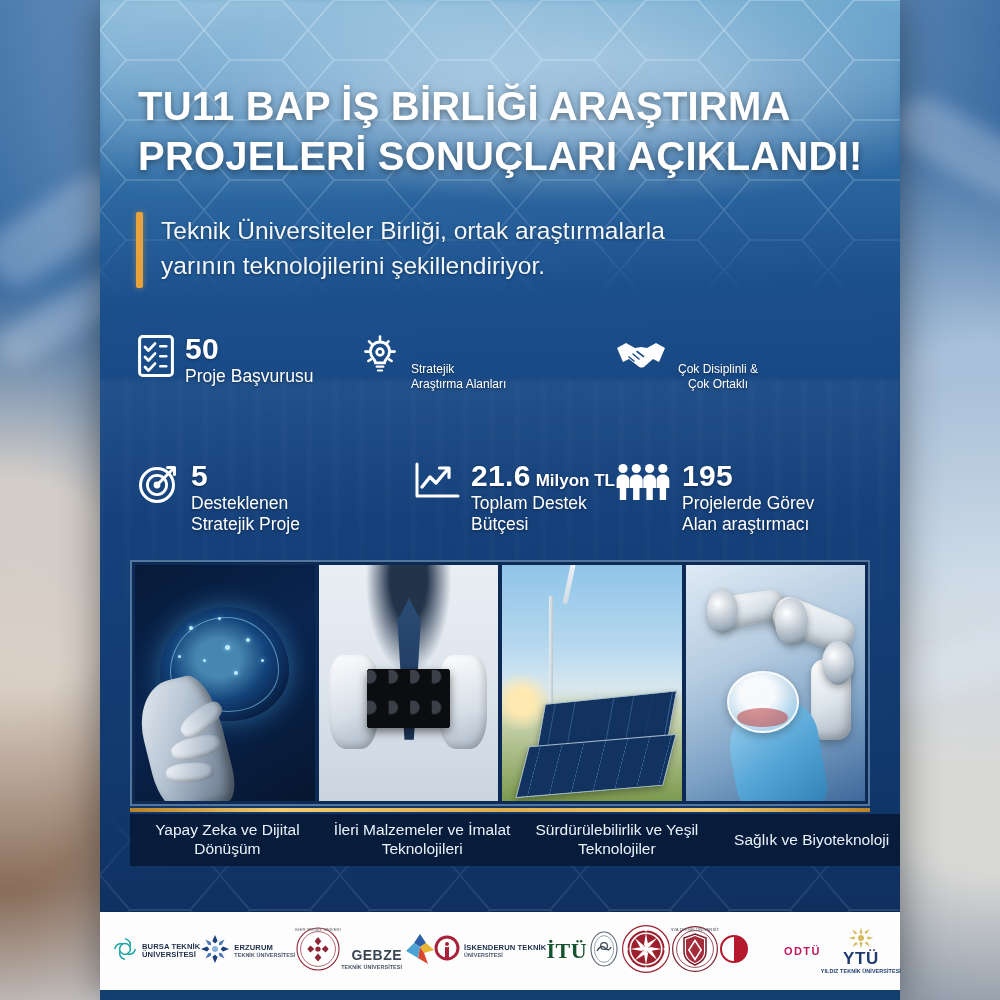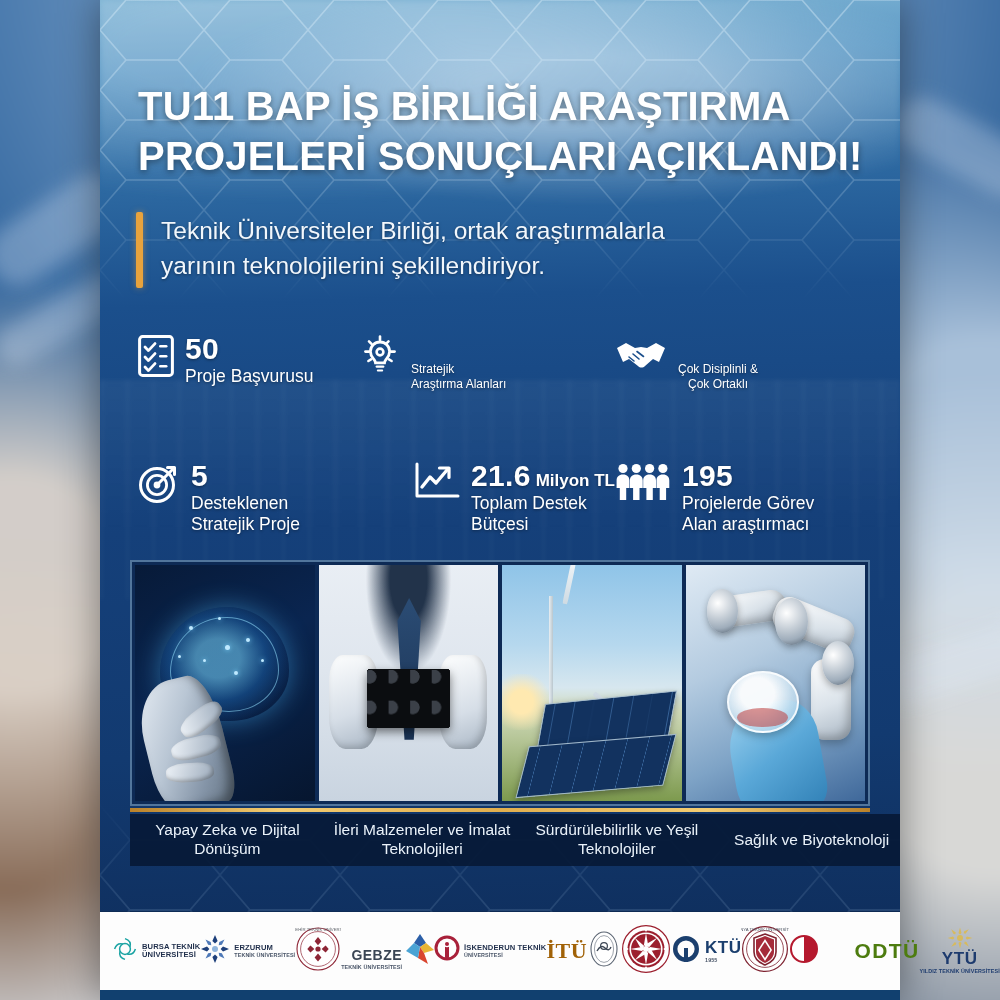--- a/index.html
+++ b/index.html
@@ -616,21 +616,21 @@
       </svg>
     </span>
     <span class="logo-text">
       <span>İSKENDERUN TEKNİK</span>
       <span class="sub">ÜNİVERSİTESİ</span>
     </span>
   </div>
 
   <div class="logo">
     <span class="logo-text">
-      <span class="big" style="font-size:22px;color:#a16207;font-family:'Liberation Serif',serif;">İTÜ</span>
+      <span class="big" style="font-size:22px;color:#14532d;font-family:'Liberation Serif',serif;">İTÜ</span>
     </span>
   </div>
 
   <div class="logo">
     <span class="logo-mark">
       <svg width="34" height="40" viewBox="0 0 34 40">
         <ellipse cx="17" cy="20" rx="13" ry="17" fill="#fff" stroke="#5a6472" stroke-width="1.1"></ellipse>
         <ellipse cx="17" cy="20" rx="9.6" ry="13.4" fill="#fff" stroke="#5a6472" stroke-width=".6"></ellipse>
         <path d="M10 22 q4-7 8-3 q4 4 6-1" fill="none" stroke="#3d4755" stroke-width="1.4"></path>
         <circle cx="17" cy="17" r="3.4" fill="none" stroke="#3d4755" stroke-width="1.2"></circle>
@@ -659,32 +659,20 @@
         <g fill="#fff">
           <circle cx="25" cy="6.4" r="1"></circle>
             <circle cx="43.6" cy="25" r="1"></circle>
           <circle cx="25" cy="43.6" r="1"></circle>
             <circle cx="6.4" cy="25" r="1"></circle>
         </g>
       </svg>
     </span>
   </div>
 
-  <div class="logo">
-    <span class="logo-mark">
-      <svg width="30" height="30" viewBox="0 0 30 30">
-        <path d="M15 2 a13 13 0 1 0 0 26 a13 13 0 0 0 0-26 Z M15 6.4 a8.6 8.6 0 1 1 0 17.2 a8.6 8.6 0 0 1 0-17.2 Z" fill="#1b3f6e"></path>
-        <rect x="13" y="14" width="4" height="14" fill="#1b3f6e"></rect>
-      </svg>
-    </span>
-    <span class="logo-text">
-      <span class="big" style="font-size:17px;color:#1b3f6e;">KTÜ</span>
-      <span class="sub">1955</span>
-    </span>
-  </div>
 
   <div class="logo">
     <span class="logo-mark">
       <svg width="48" height="48" viewBox="0 0 48 48">
         <circle cx="24" cy="24" r="22.4" fill="#fff" stroke="#7e2230" stroke-width="1.2"></circle>
         <circle cx="24" cy="24" r="18.4" fill="none" stroke="#7e2230" stroke-width=".8"></circle>
         <path d="M24 9 L35 13 V27 C35 34 29 38 24 40 C19 38 13 34 13 27 V13 Z" fill="#fff" stroke="#7e2230" stroke-width="1.6"></path>
         <path d="M24 11 L33 14.4 V27 C33 32.6 28.2 36.2 24 38 Z" fill="#a52b3a"></path>
         <path d="M24 11 L15 14.4 V27 C15 32.6 19.8 36.2 24 38 Z" fill="#a52b3a"></path>
         <path d="M24 14 l7 11 -7 11 -7-11 Z" fill="#fff"></path>
@@ -698,21 +686,21 @@
     <span class="logo-mark">
       <svg width="30" height="30" viewBox="0 0 30 30">
         <circle cx="15" cy="15" r="13" fill="#b5192e"></circle>
         <path d="M15 2 a13 13 0 0 0 0 26 Z" fill="#fff"></path>
         <path d="M15 9.2 a5.8 5.8 0 0 1 0 11.6 Z" fill="#b5192e"></path>
         <path d="M15 9.2 a5.8 5.8 0 0 0 0 11.6 Z" fill="#fff"></path>
         <circle cx="15" cy="15" r="13" fill="none" stroke="#b5192e" stroke-width="2"></circle>
       </svg>
     </span>
     <span class="logo-text">
-      <span class="big" style="font-size:21px;color:#4d7c0f;letter-spacing:1.4px;margin-left:31px;">ODTÜ</span>
+      <span class="big" style="font-size:11px;color:#be185d;letter-spacing:1.4px;margin-left:31px;">ODTÜ</span>
     </span>
   </div>
 
   <div class="logo">
     <span class="logo-text" style="text-align:center;">
       <span class="logo-mark" style="display:block;">
         <svg width="26" height="22" viewBox="0 0 26 22" style="display:block;margin:0 auto;">
           <g fill="#d7ba5e">
             <circle cx="13" cy="11" r="3"></circle>
             <path d="M13 .6 l1.5 5.4 -1.5 1.4 -1.5-1.4 Z"></path>

